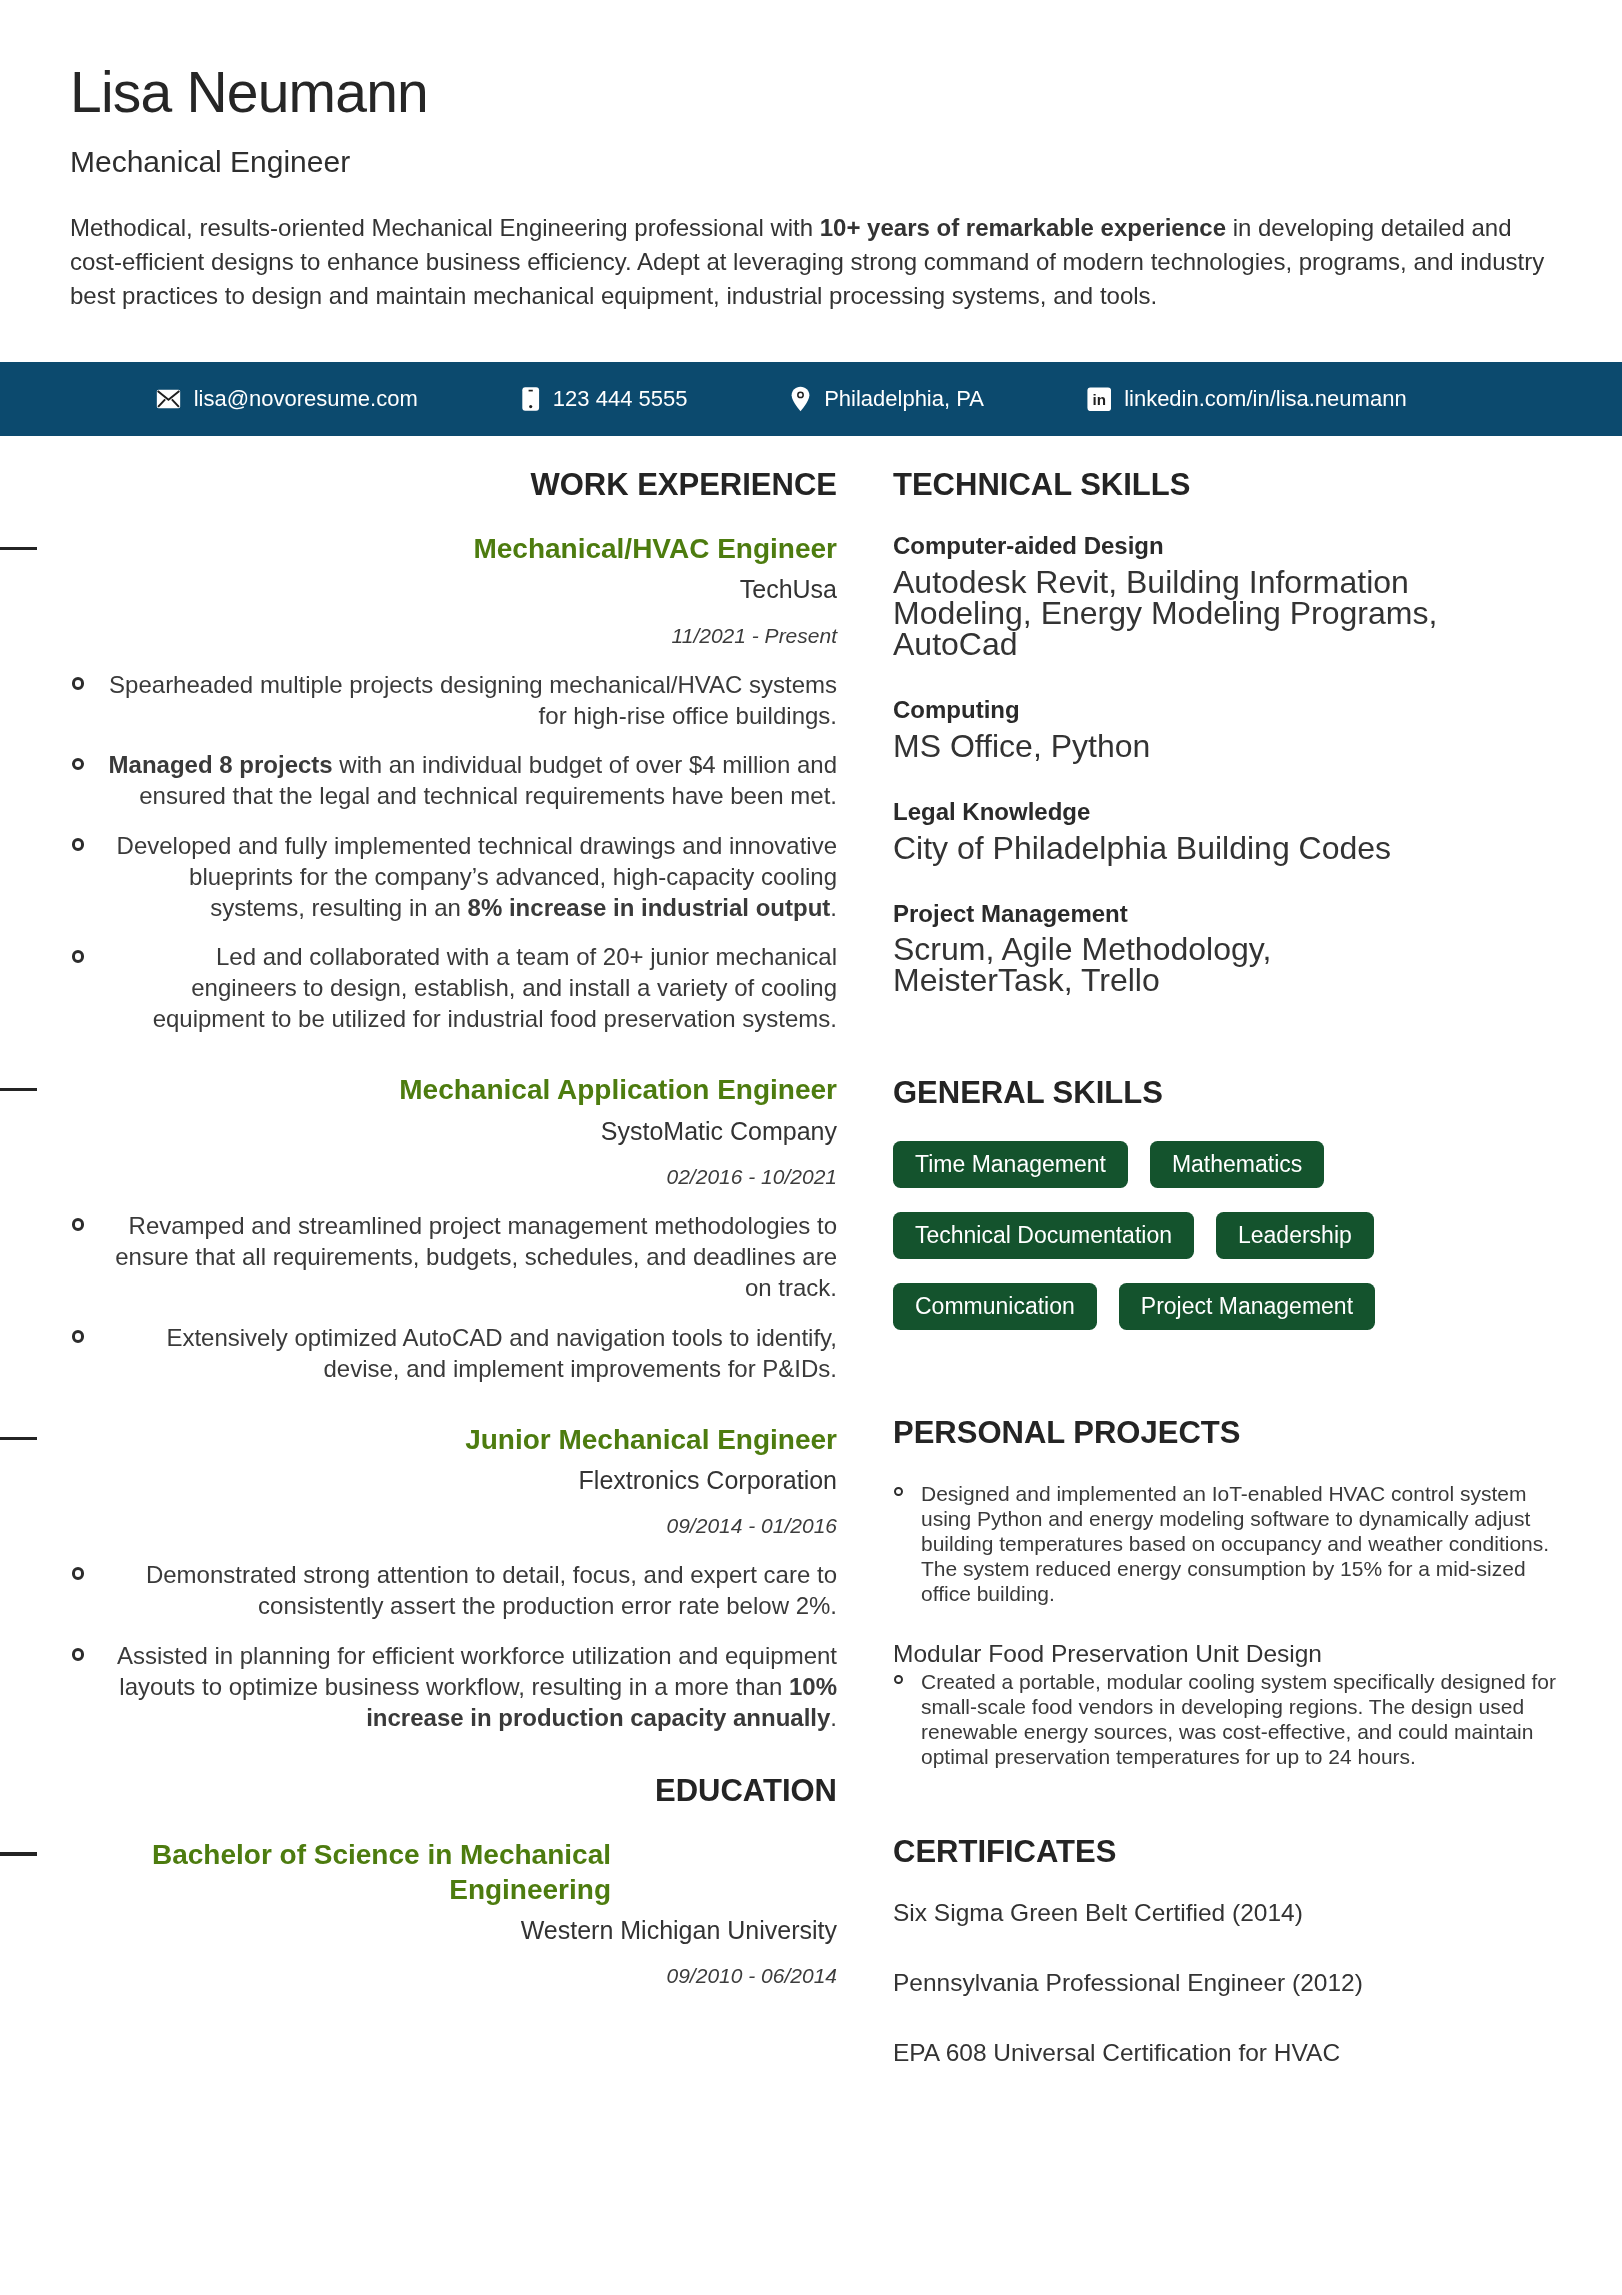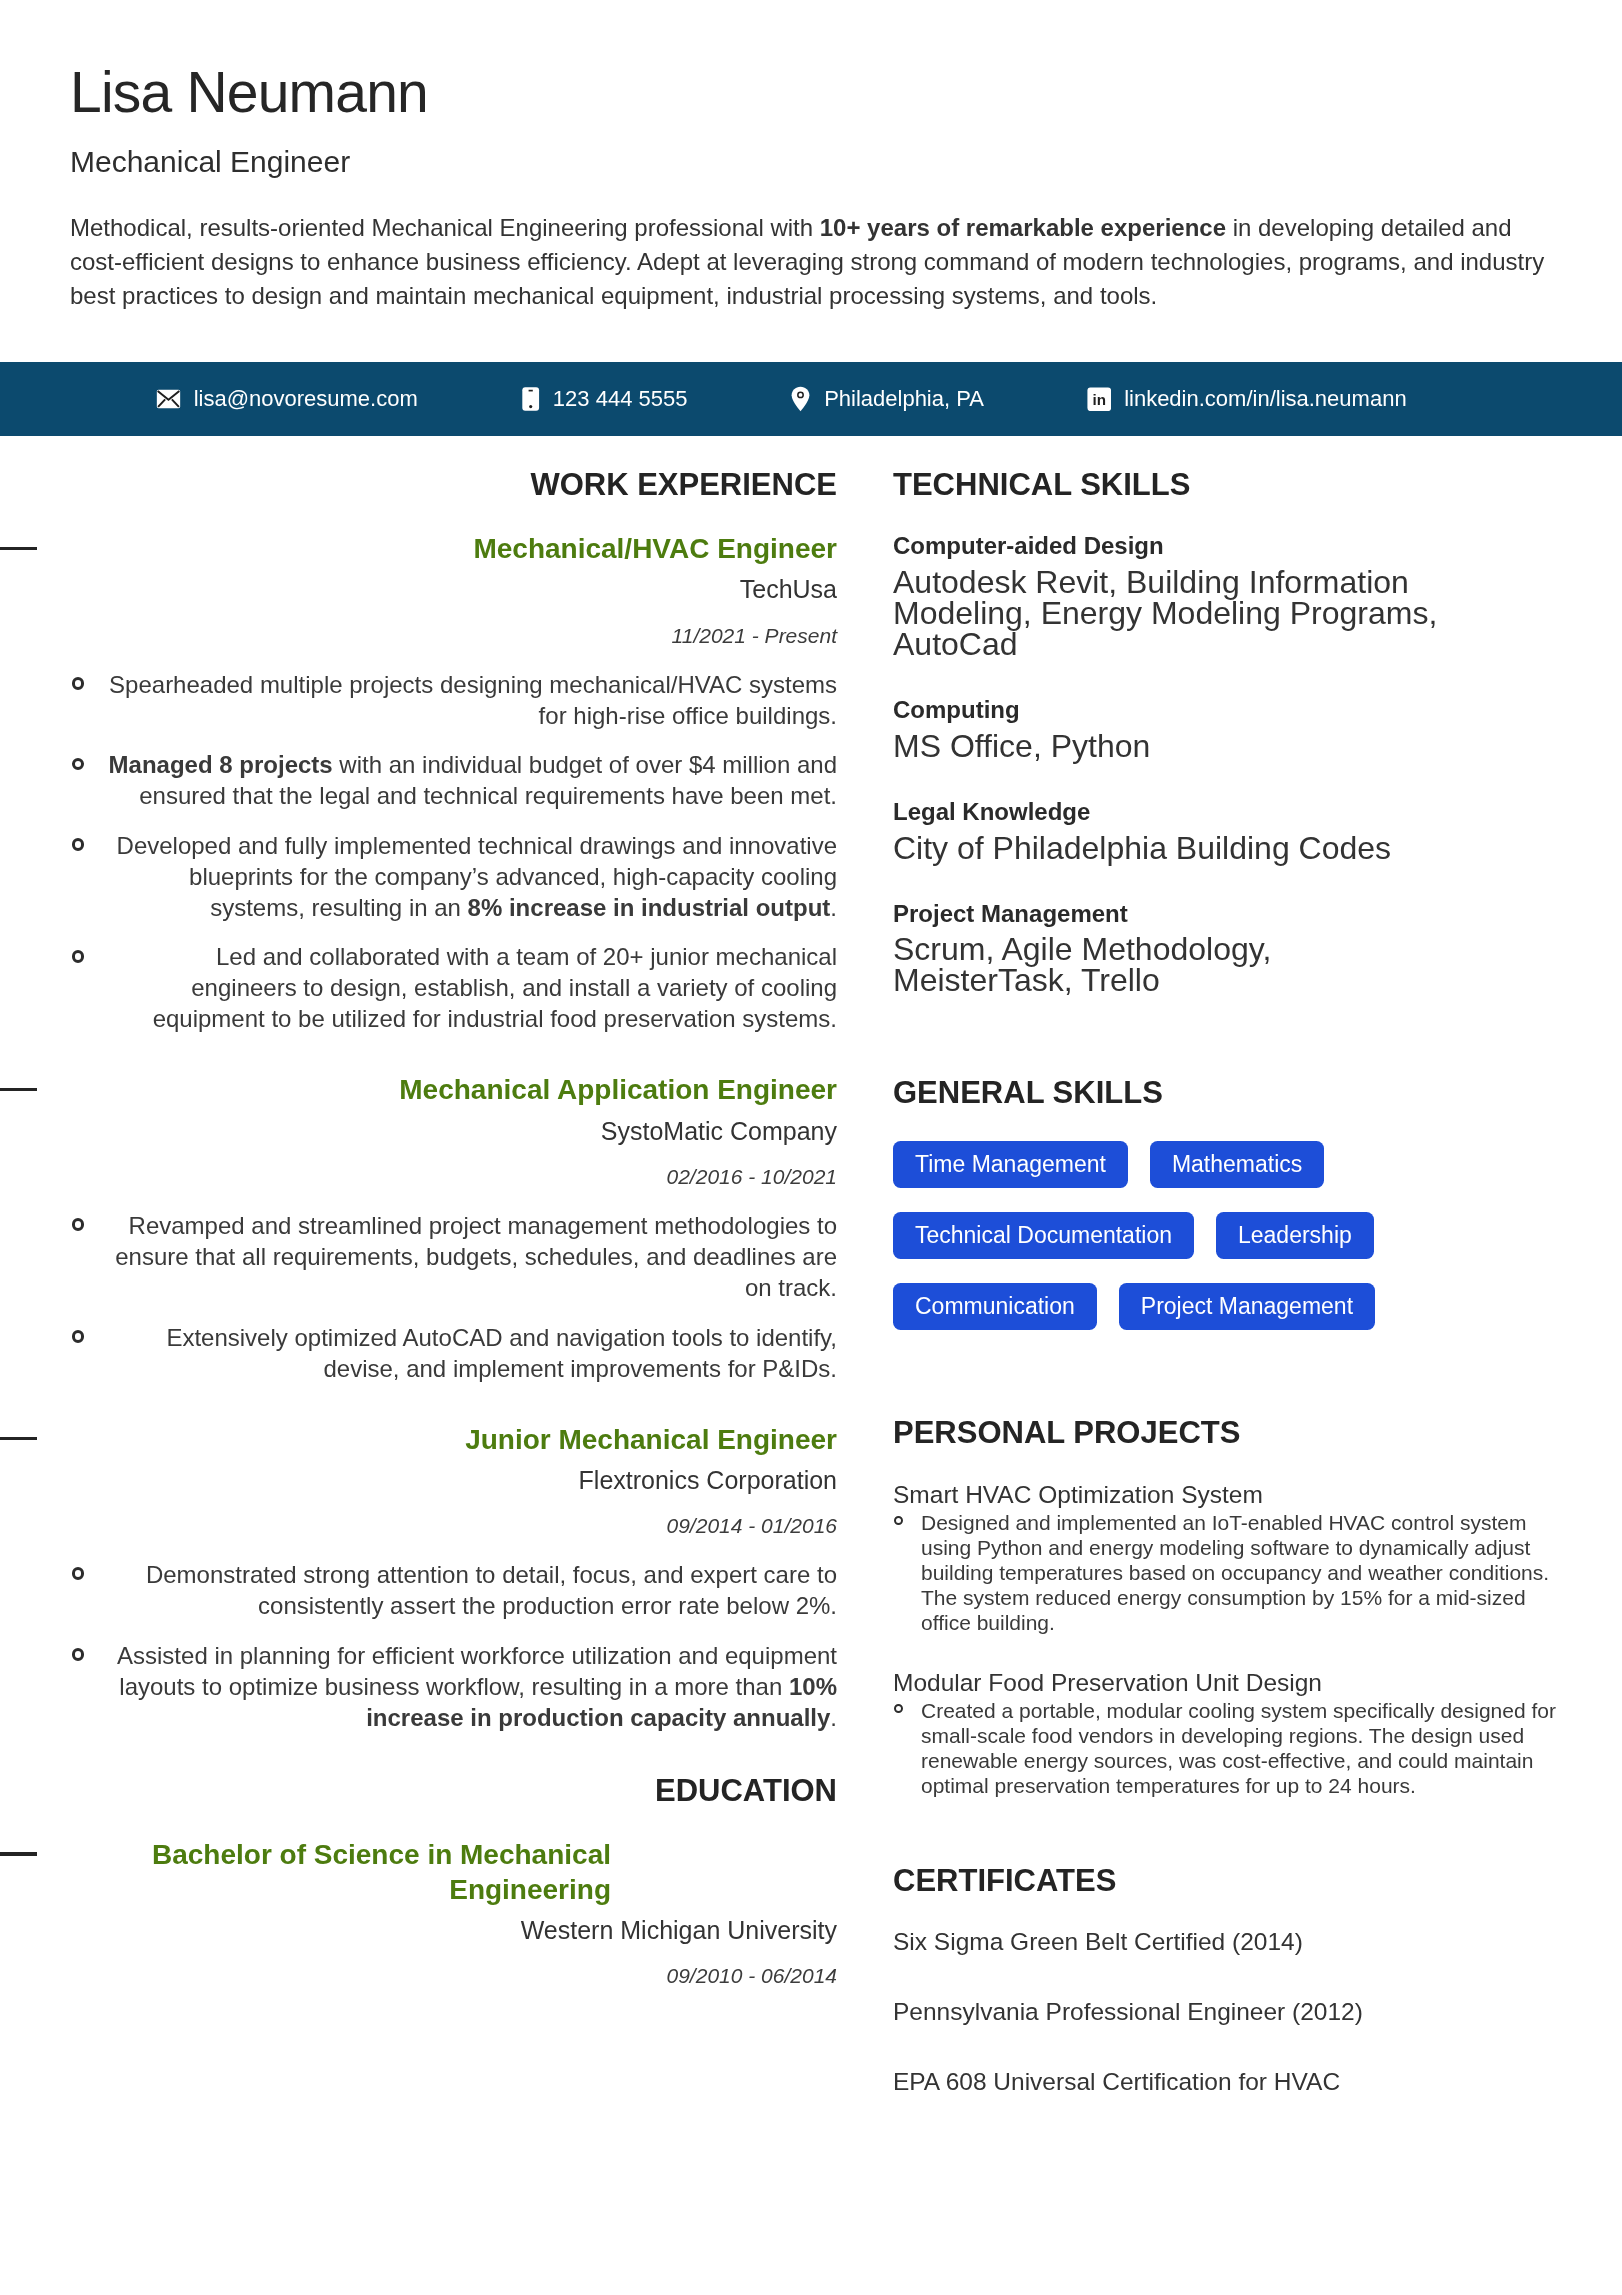--- a/index.html
+++ b/index.html
@@ -44,21 +44,21 @@
   ul.bullets.small li{padding-left:28px;margin-bottom:13.5px;}
   ul.bullets.small li::before{width:5px;height:5px;border-width:2.5px;top:6px;left:0.8px;}
   .edu-h{margin-top:35px;}
   .edu-title{max-width:541px;}
   
   .skill-group{margin-bottom:36px;}
   .skill-label{font-size:24px;font-weight:700;color:#2a2a2a;}
   .skill-value{font-size:32px;line-height:31px;color:#333333;margin-top:6.8px;max-width:562px;}
   .tags-h{margin-top:78px;}
   .tags{display:flex;flex-wrap:wrap;gap:24px 22px;max-width:591px;}
-  .tag{background:#1d4ed8;color:#ffffff;font-size:23px;padding:11px 22px;border-radius:7.6px;line-height:1.1;}
+  .tag{background:#14532d;color:#ffffff;font-size:23px;padding:11px 22px;border-radius:7.6px;line-height:1.1;}
   .projects-h{margin-top:84px;}
   .project{margin-bottom:34px;}
   .ptitle{font-size:24.5px;color:#333333;}
   .certs-h{margin-top:64px;}
   .cert{font-size:24.5px;color:#333333;margin-bottom:42px;}
 </style>
 </head>
 <body>
 
 <div class="page">
@@ -181,21 +181,20 @@
           <div class="tag">Mathematics</div>
           <div class="tag">Technical Documentation</div>
           <div class="tag">Leadership</div>
           <div class="tag">Communication</div>
           <div class="tag">Project Management</div>
         </div>
 
       <h2 class="projects-h">PERSONAL PROJECTS</h2>
 
       <div class="project">
-        <div class="ptitle">Smart HVAC Optimization System</div>
         <ul class="bullets small">
             <li><span>Designed and implemented an IoT-enabled HVAC control system using Python and energy modeling software to dynamically adjust building temperatures based on occupancy and weather conditions. The system reduced energy consumption by 15% for a mid-sized office building.</span></li>
           </ul>
       </div>
       <div class="project">
         <div class="ptitle">Modular Food Preservation Unit Design</div>
         <ul class="bullets small">
             <li><span>Created a portable, modular cooling system specifically designed for small-scale food vendors in developing regions. The design used renewable energy sources, was cost-effective, and could maintain optimal preservation temperatures for up to 24 hours.</span></li>
           </ul>
       </div>

